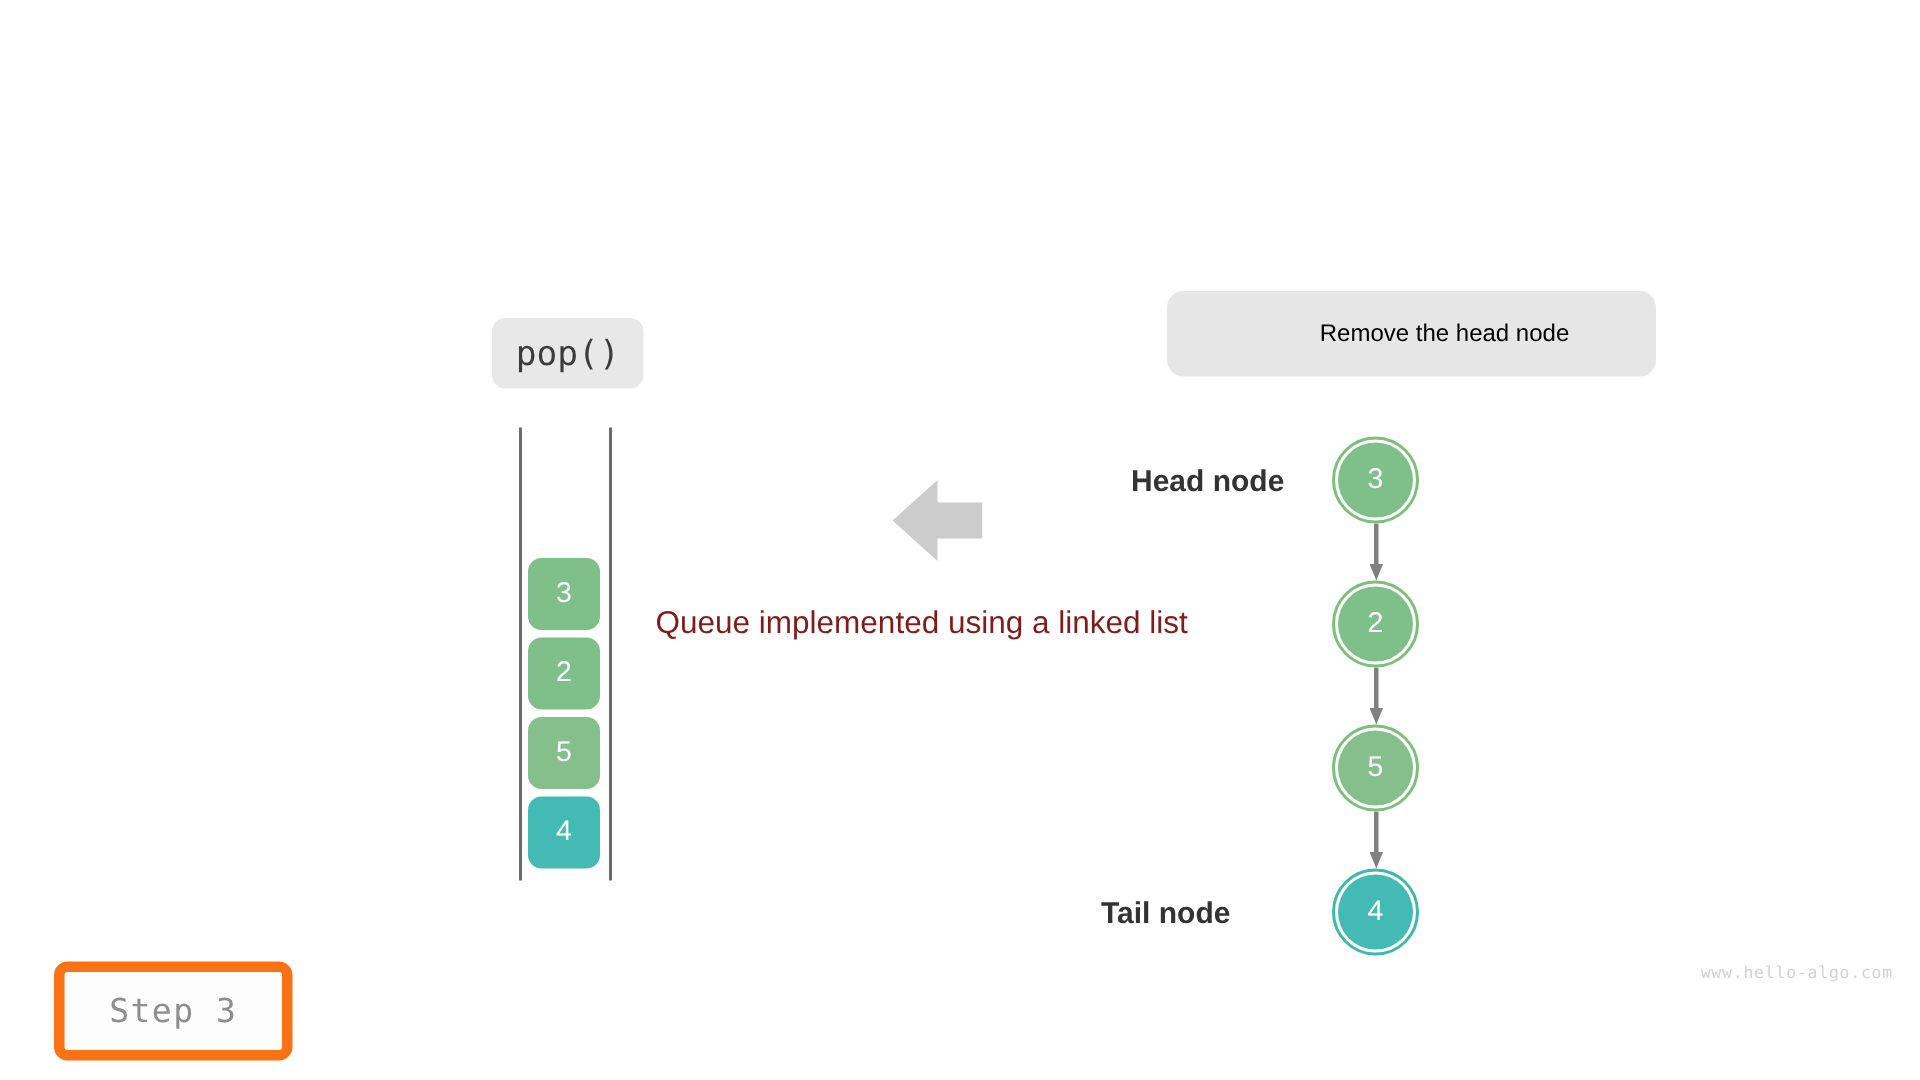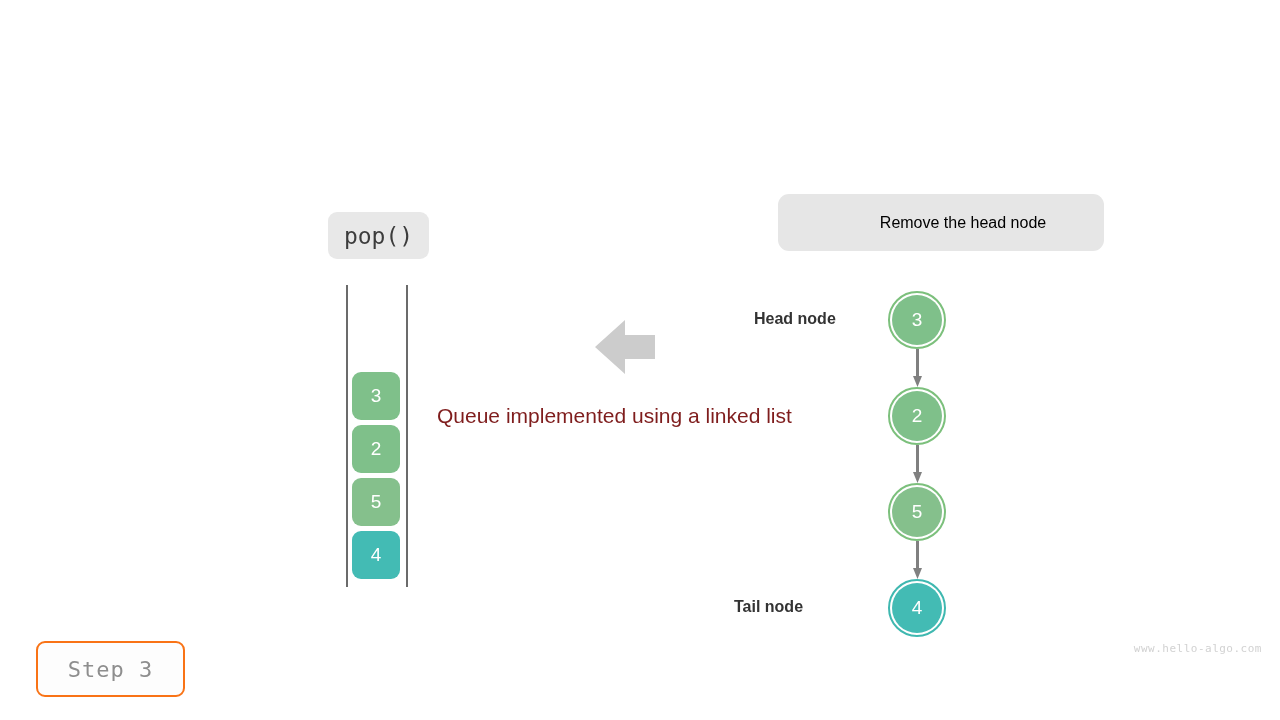--- a/index.html
+++ b/index.html
@@ -150,36 +150,36 @@
 
   .link-arrow {
     position: absolute;
     left: 25px;
     width: 9px;
     height: 38px;
   }
 
   .node-tag {
     position: absolute;
-    font-size: 16px;
+    font-size: 20px;
     font-weight: bold;
     color: #333333;
     white-space: nowrap;
   }
   .node-tag.head { left: 754px; top: 310px; }
   .node-tag.tail { left: 734px; top: 598px; }
 
   
   .step-badge {
     position: absolute;
     left: 36px;
     top: 641px;
     width: 145px;
     height: 52px;
-    border: 2px solid #f97316;
+    border: 7px solid #f97316;
     border-radius: 9px;
     background: #fdfdfd;
     display: flex;
     align-items: center;
     justify-content: center;
     font-family: "DejaVu Sans Mono", "Liberation Mono", monospace;
     font-size: 22px;
     color: #8e8e8e;
     letter-spacing: 1px;
   }

